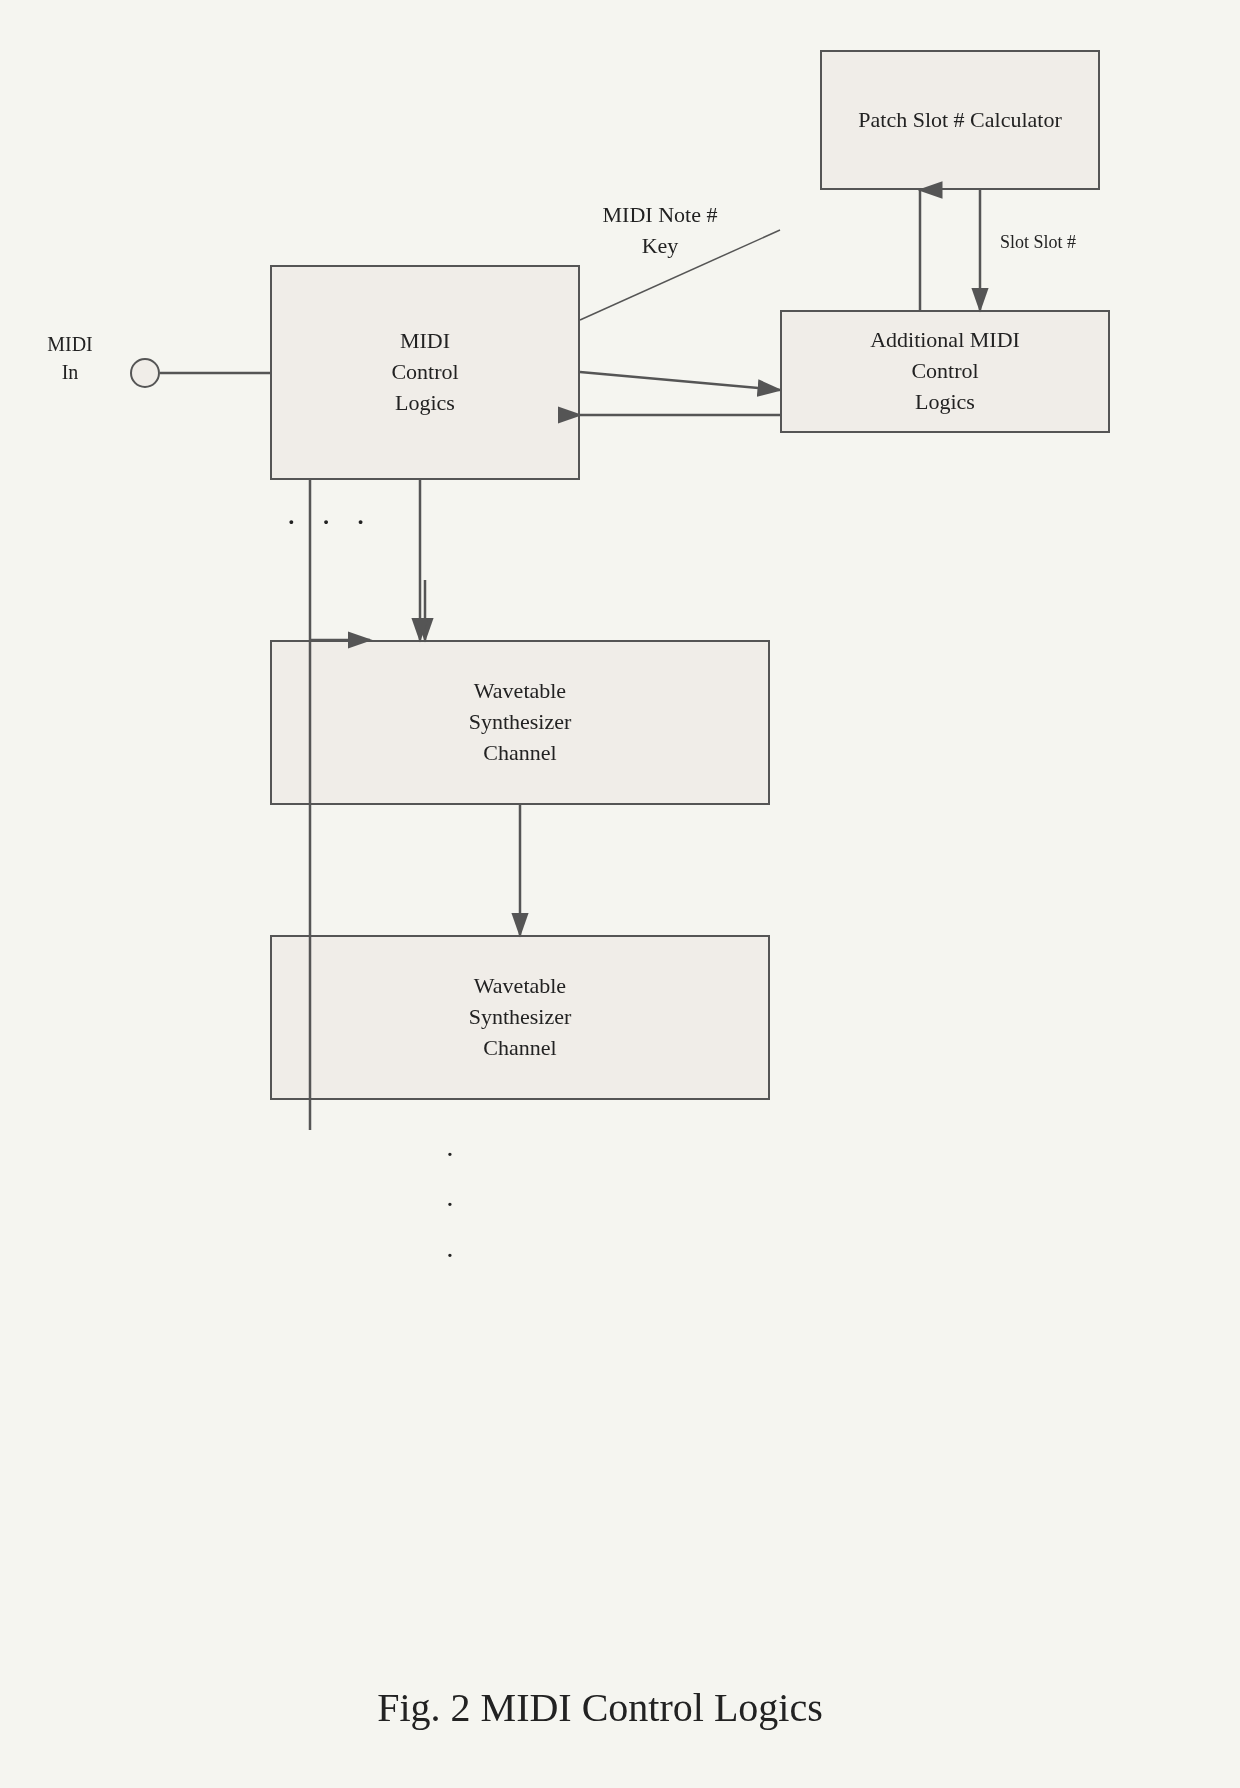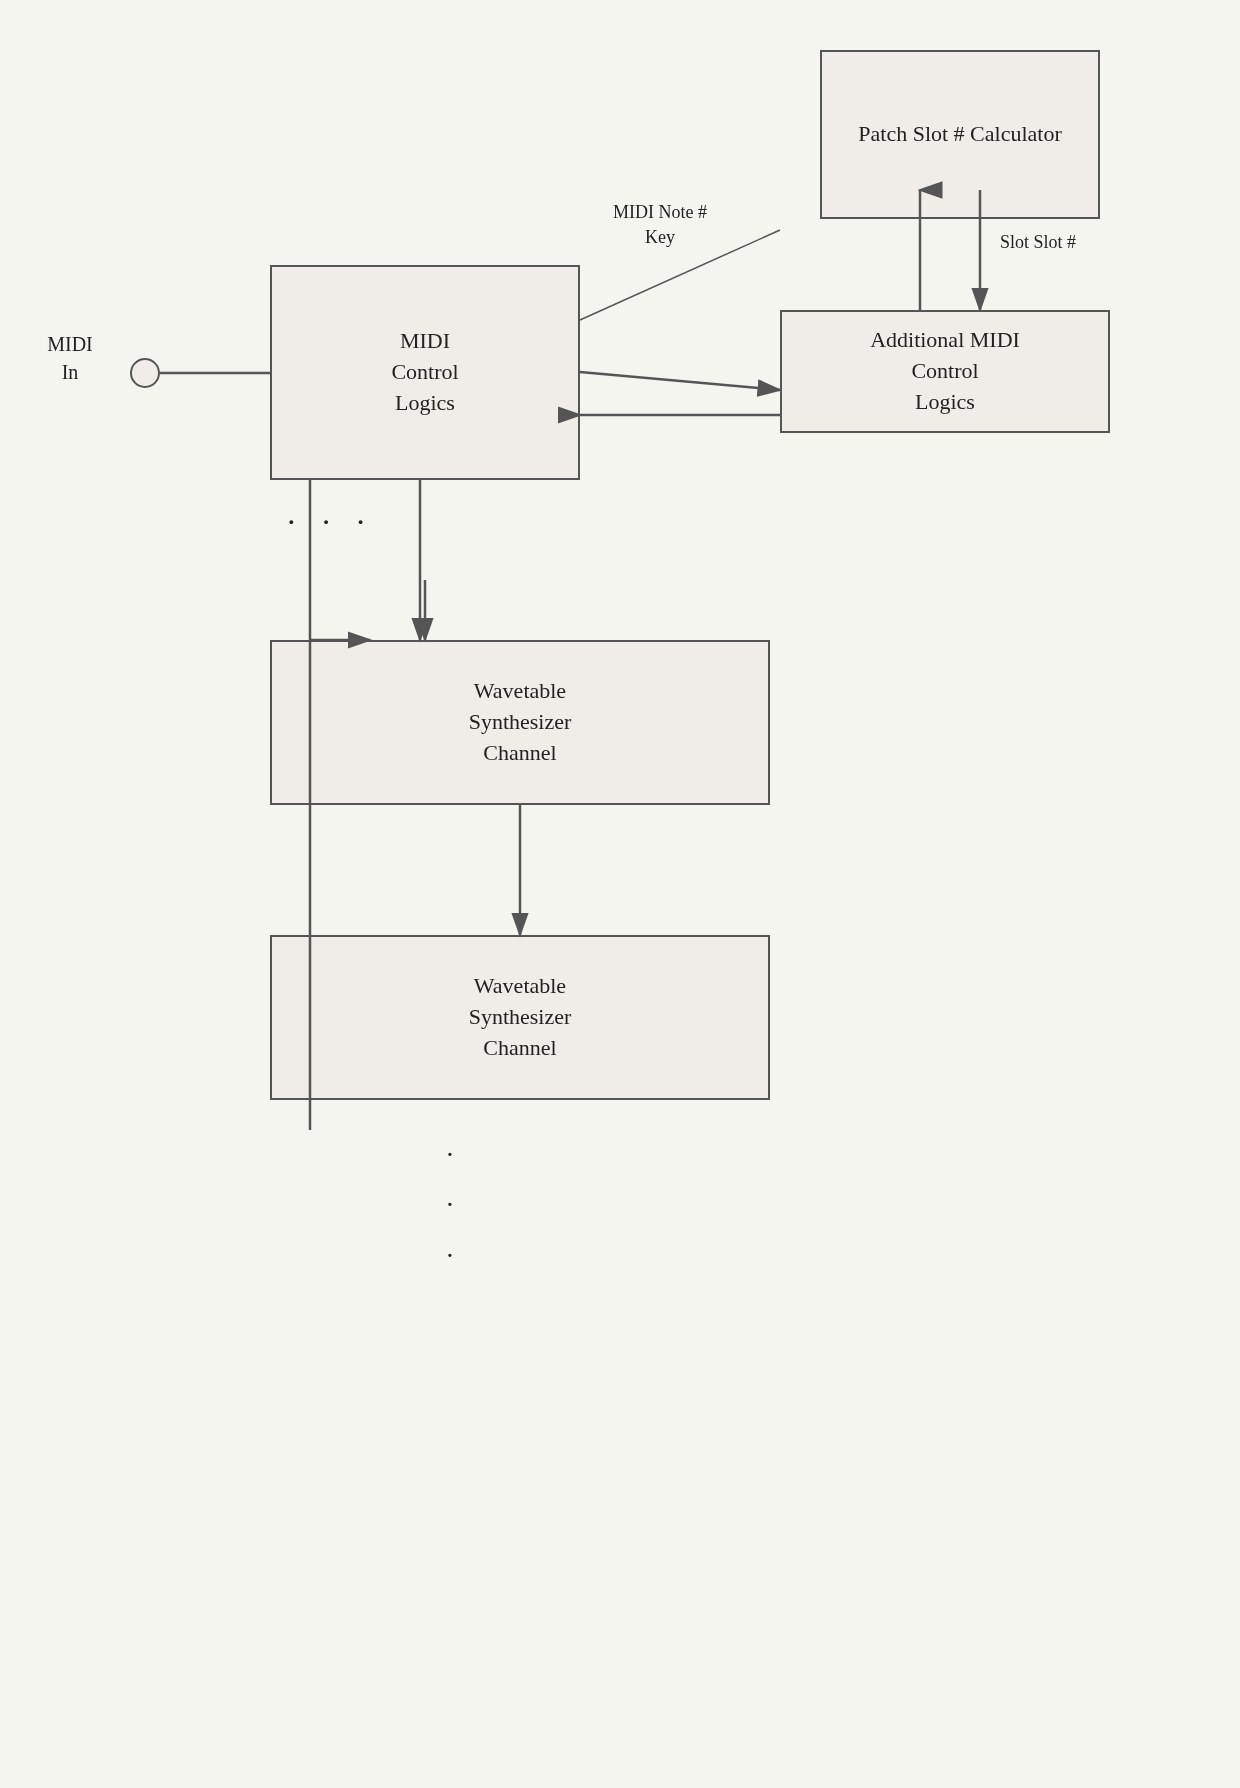--- a/index.html
+++ b/index.html
@@ -55,21 +55,21 @@
       border: 2px solid #555;
       border-radius: 50%;
       background: #f0ede8;
     }
   </style>
 </head>
 <body>
 
 <div class="diagram-container">
 
-  <div class="box" style="left:820px; top:50px; width:280px; height:169px;">
+  <div class="box" style="left:820px; top:50px; width:280px; height:140px;">
     <span>Patch
 Slot #
 Calculator</span>
   </div>
 
   <div class="box" style="left:780px; top:310px; width:330px; height:123px;">
     <span>Additional MIDI<br>Control<br>Logics</span>
   </div>
 
   <div class="box" style="left:270px; top:265px; width:310px; height:215px;">
@@ -92,28 +92,29 @@
   </div>
 
   <div class="label" style="left:270px; top:500px; width:120px; font-size:32px; letter-spacing:8px;">
     · · ·
   </div>
 
   <div class="label" style="left:420px; top:1130px; width:60px; font-size:28px; text-align:center; line-height:1.8;">
     ·<br>·<br>·
   </div>
 
-  <div class="label" style="left:580px; top:200px; width:160px; font-size:18px; text-align:center;">
+  <div class="label" style="left:580px; top:200px; width:160px; font-size:22px; text-align:center;">
     MIDI Note #<br>Key
   </div>
 
   <div class="label" style="left:1000px; top:230px; width:130px; font-size:18px; text-align:left;">
     Slot Slot #
   </div>
 
+  <div class="label fig-caption" style="left:200px; top:1680px; width:800px; font-size:40px;">Fig. 2    MIDI Control Logics</div>
 
   <svg class="svg-overlay">
     <defs>
       <marker id="arrowhead" markerWidth="10" markerHeight="7" refX="9" refY="3.5" orient="auto">
         <polygon points="0 0, 10 3.5, 0 7" fill="#555"></polygon>
       </marker>
       <marker id="arrowhead-left" markerWidth="10" markerHeight="7" refX="1" refY="3.5" orient="auto">
         <polygon points="10 0, 0 3.5, 10 7" fill="#555"></polygon>
       </marker>
       <marker id="arrowhead-up" markerWidth="7" markerHeight="10" refX="3.5" refY="1" orient="auto">

